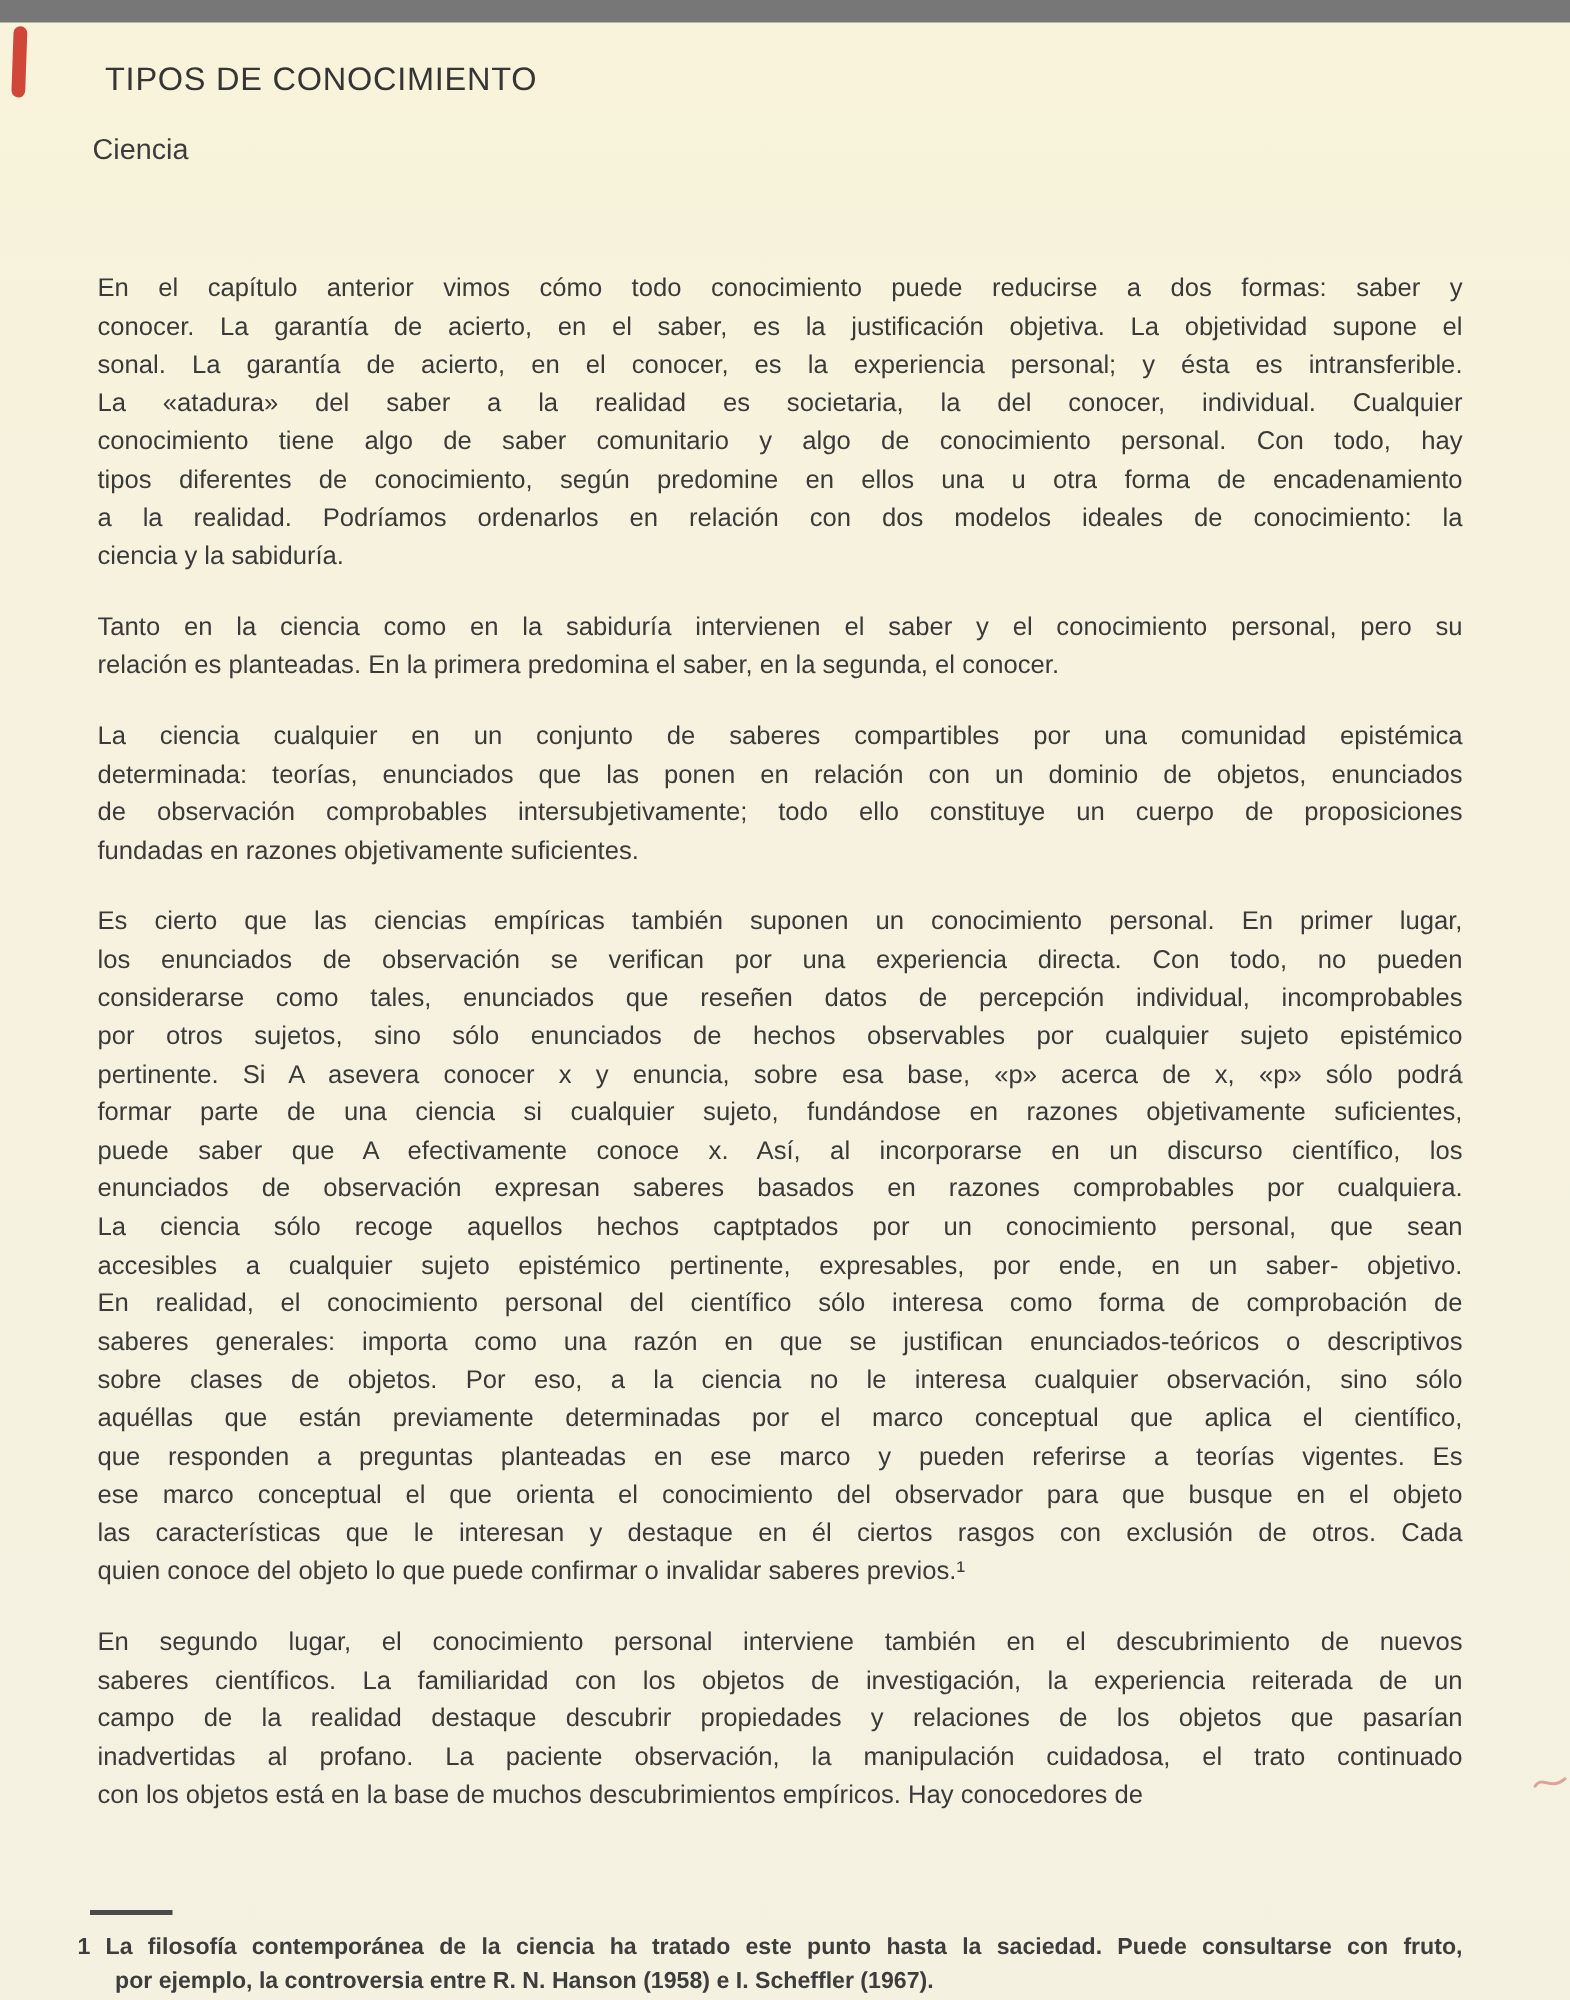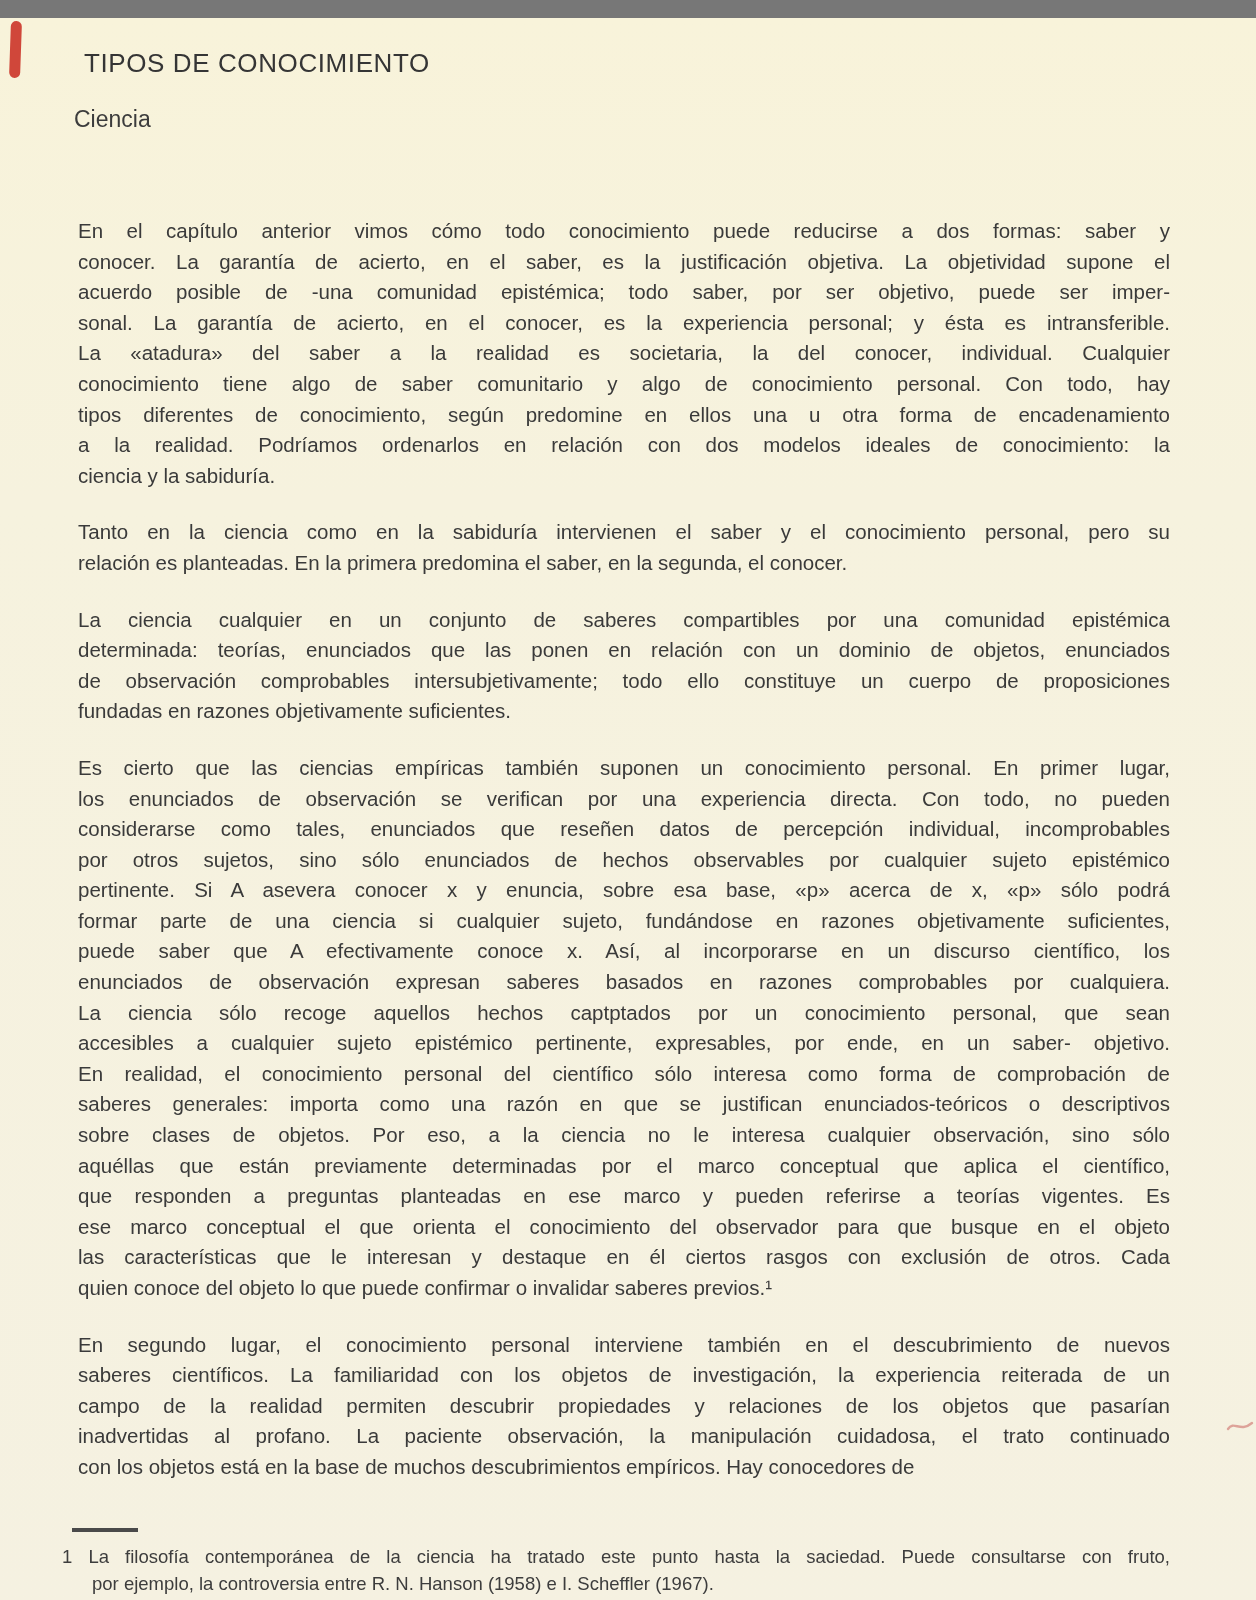--- a/index.html
+++ b/index.html
@@ -49,21 +49,21 @@
     color:var(--text);
   }
   .line.last{
     text-align-last:left;
   }
   .squiggle{
     position:absolute;left:1226px;top:1400px;
     opacity:.7;
   }
   .footnote{
-    position:absolute;left:62px;top:1510px;width:1108px;
+    position:absolute;left:62px;top:1510px;width:1108px;font-weight:bold;
   }
   .fn-rule{
     width:66px;height:4px;margin:0 0 11px 10px;
     background:#4a4a4a;
   }
   .fn-line{
     font-size:18.5px;
     line-height:27px;
     color:#3d3d3d;
   }
@@ -82,21 +82,20 @@
 
   <div class="red-mark"></div>
 
   <h1 class="title">TIPOS DE CONOCIMIENTO</h1>
   <h2 class="subtitle">Ciencia</h2>
 
   <div class="content" id="paragraphs">
       <div class="para">
         <div class="line">En el capítulo anterior vimos cómo todo conocimiento puede reducirse a dos formas: saber y</div>
         <div class="line">conocer. La garantía de acierto, en el saber, es la justificación objetiva. La objetividad supone el</div>
-        <div class="line">acuerdo posible de -una comunidad epistémica; todo saber, por ser objetivo, puede ser imper-</div>
         <div class="line">sonal. La garantía de acierto, en el conocer, es la experiencia personal; y ésta es intransferible.</div>
         <div class="line">La «atadura» del saber a la realidad es societaria, la del conocer, individual. Cualquier</div>
         <div class="line">conocimiento tiene algo de saber comunitario y algo de conocimiento personal. Con todo, hay</div>
         <div class="line">tipos diferentes de conocimiento, según predomine en ellos una u otra forma de encadenamiento</div>
         <div class="line">a la realidad. Podríamos ordenarlos en relación con dos modelos ideales de conocimiento: la</div>
         <div class="line last">ciencia y la sabiduría.</div>
       </div>
       <div class="para">
         <div class="line">Tanto en la ciencia como en la sabiduría intervienen el saber y el conocimiento personal, pero su</div>
         <div class="line last">relación es planteadas. En la primera predomina el saber, en la segunda, el conocer.</div>
@@ -123,21 +122,21 @@
         <div class="line">sobre clases de objetos. Por eso, a la ciencia no le interesa cualquier observación, sino sólo</div>
         <div class="line">aquéllas que están previamente determinadas por el marco conceptual que aplica el científico,</div>
         <div class="line">que responden a preguntas planteadas en ese marco y pueden referirse a teorías vigentes. Es</div>
         <div class="line">ese marco conceptual el que orienta el conocimiento del observador para que busque en el objeto</div>
         <div class="line">las características que le interesan y destaque en él ciertos rasgos con exclusión de otros. Cada</div>
         <div class="line last">quien conoce del objeto lo que puede confirmar o invalidar saberes previos.¹</div>
       </div>
       <div class="para">
         <div class="line">En segundo lugar, el conocimiento personal interviene también en el descubrimiento de nuevos</div>
         <div class="line">saberes científicos. La familiaridad con los objetos de investigación, la experiencia reiterada de un</div>
-        <div class="line">campo de la realidad permiten descubrir propiedades y relaciones de los objetos que pasarían</div>
+        <div class="line">campo de la realidad destaque descubrir propiedades y relaciones de los objetos que pasarían</div>
         <div class="line">inadvertidas al profano. La paciente observación, la manipulación cuidadosa, el trato continuado</div>
         <div class="line last">con los objetos está en la base de muchos descubrimientos empíricos. Hay conocedores de</div>
       </div>
     </div>
 
   <svg class="squiggle" width="30" height="18" viewBox="0 0 30 18">
     <path d="M2,11 C8,2 14,15 26,5" fill="none" stroke="var(--squiggle)" stroke-width="2.4" stroke-linecap="round"></path>
   </svg>
 
   <div class="footnote">

